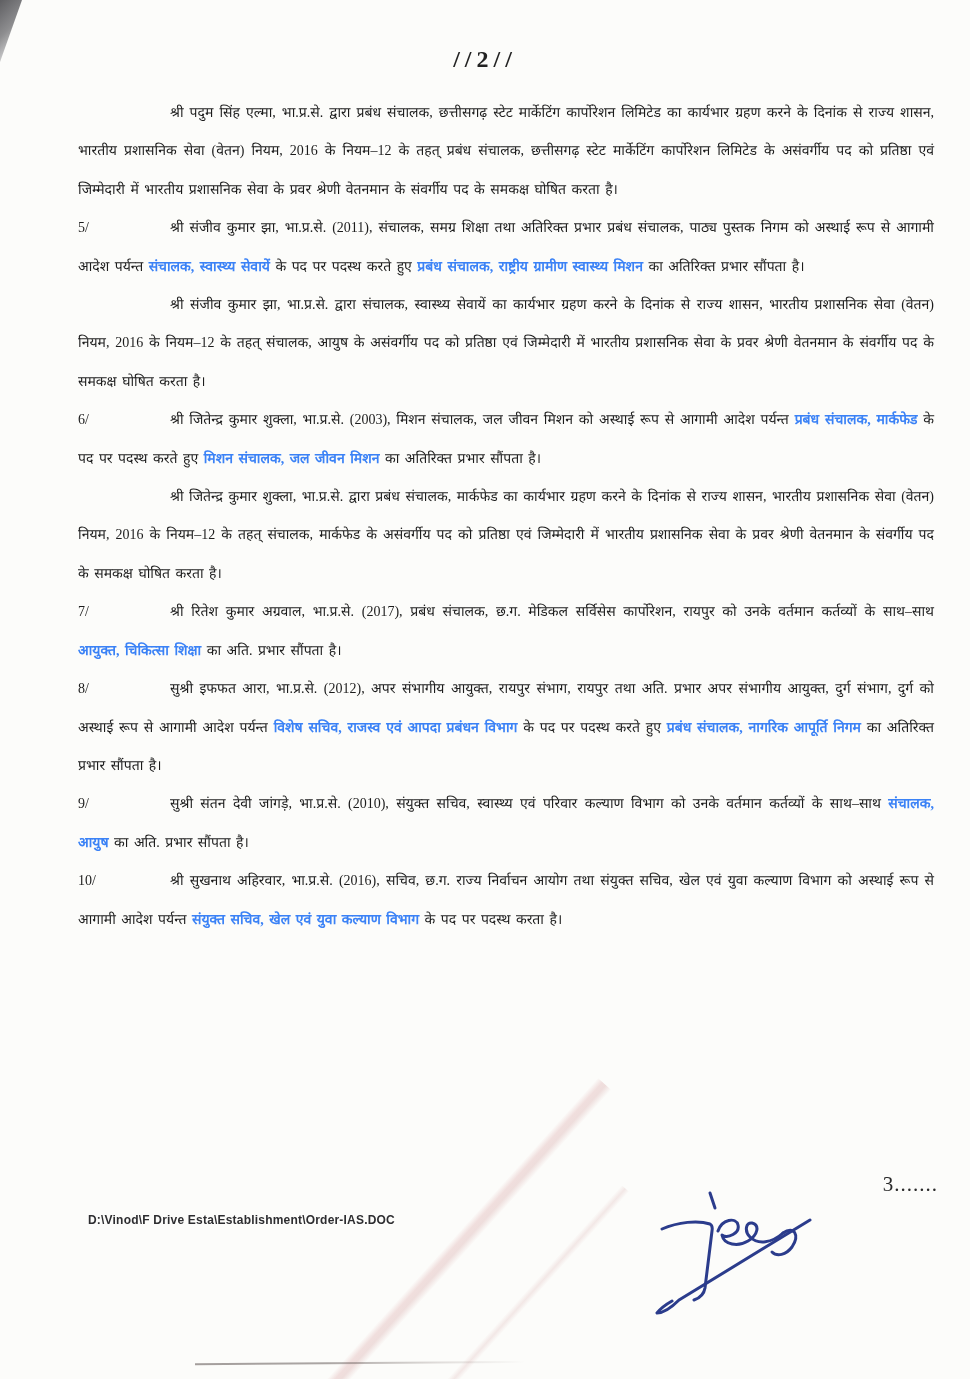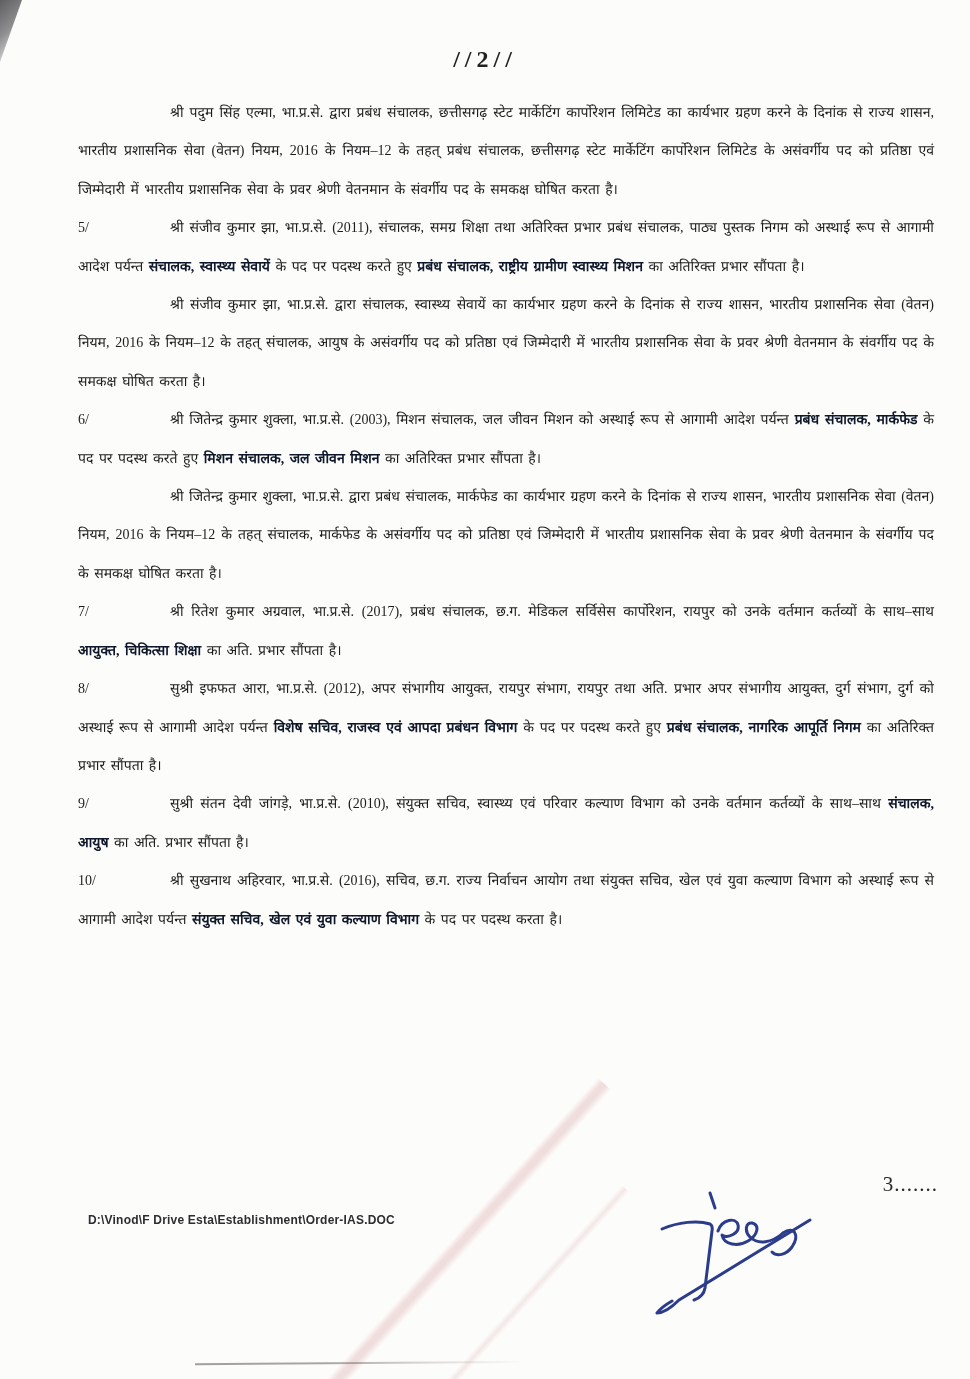--- a/index.html
+++ b/index.html
@@ -25,21 +25,21 @@
   }
   .doc-body{
     position:absolute;top:94px;left:78px;width:856px;
     font-size:14px;line-height:38.4px;
     text-align:justify;
     word-spacing:2px;
   }
   .para{margin:0;padding:0;}
   .para.continuation{text-indent:92px;}
   .para .num{display:inline-block;width:92px;text-indent:0;}
-  .para b{font-weight:700;color:#0f172a;}
+  .para b{font-weight:700;color:#3b82f6;}
   .page-cont{
     position:absolute;top:1172px;right:32px;
     font-size:21px;color:#2a2a2a;letter-spacing:1px;
   }
   .footer-path{
     position:absolute;top:1213px;left:88px;
     font-family:"Liberation Sans","DejaVu Sans",sans-serif;
     font-size:12px;font-weight:bold;color:#2d2d30;letter-spacing:0.2px;
   }
   .signature{

